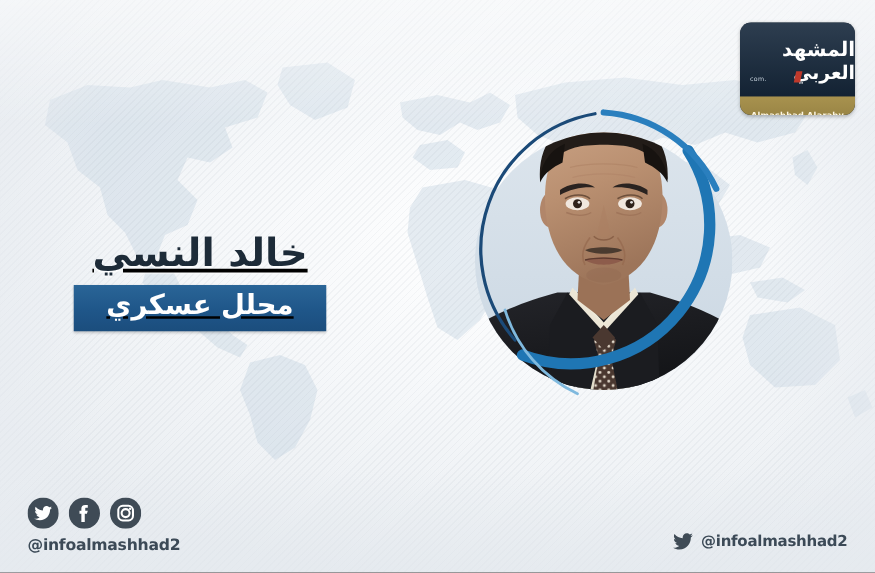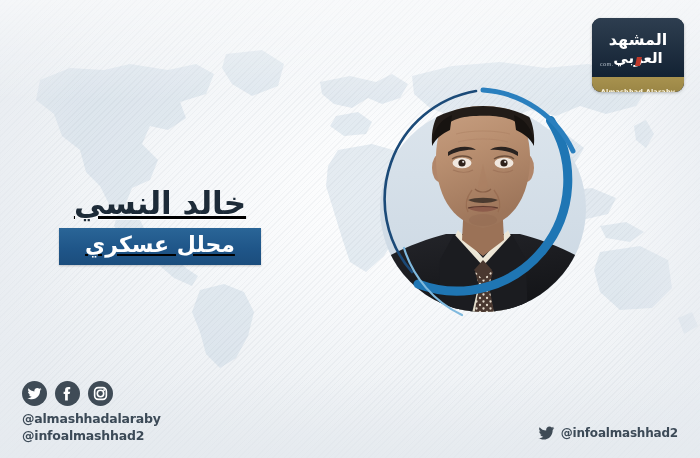--- a/index.html
+++ b/index.html
@@ -126,21 +126,21 @@
     background: #13202f;
   }
   .logo-main {
     position: relative;
     height: 57px;
     background:
       linear-gradient(to bottom, rgba(255,255,255,0.10), rgba(0,0,0,0.15)),
       #16283c;
     display: flex;
     flex-direction: column;
-    align-items: center;
+    align-items: flex-end;
     justify-content: center;
     padding-top: 2px;
   }
   .logo-ar1, .logo-ar2 {
     color: #ffffff;
     font-weight: bold;
     direction: rtl;
     line-height: 1;
     letter-spacing: 0.5px;
   }
@@ -408,21 +408,20 @@
                  L18.6,16.6z" fill="#ffffff"></path>
       </svg>
 
       <svg class="sicon" viewBox="0 0 32 32">
         <circle cx="16" cy="16" r="16" fill="#3f4b56"></circle>
         <rect x="8.5" y="8.5" width="15" height="15" rx="4.6" ry="4.6" fill="none" stroke="#ffffff" stroke-width="2.1"></rect>
         <circle cx="16" cy="16" r="4.1" fill="none" stroke="#ffffff" stroke-width="2.1"></circle>
         <circle cx="20.6" cy="11.5" r="1.25" fill="#ffffff"></circle>
       </svg>
     </div>
-    <div class="handle">@almashhadalaraby</div>
     <div class="handle">@infoalmashhad2</div>
   </div>
 
   <div class="social-right">
     <svg class="tw-small" viewBox="0 0 24 20">
       <path d="M23,2.4c-0.8,0.4-1.7,0.6-2.6,0.7c0.9-0.6,1.7-1.5,2-2.5c-0.9,0.5-1.9,0.9-2.9,1.1
                C18.6,0.8,17.4,0.2,16.1,0.2c-2.5,0-4.6,2.1-4.6,4.6c0,0.4,0,0.7,0.1,1.1C7.8,5.7,4.5,3.9,2.2,1.1
                C1.8,1.8,1.6,2.6,1.6,3.4c0,1.6,0.8,3,2,3.8C2.9,7.2,2.2,7,1.6,6.7c0,0,0,0,0,0.1c0,2.2,1.6,4.1,3.7,4.5
                c-0.4,0.1-0.8,0.2-1.2,0.2c-0.3,0-0.6,0-0.9-0.1c0.6,1.8,2.3,3.1,4.3,3.2c-1.6,1.2-3.6,2-5.7,2
                c-0.4,0-0.7,0-1.1-0.1c2,1.3,4.4,2.1,7,2.1c8.4,0,13-7,13-13c0-0.2,0-0.4,0-0.6C21.6,4.1,22.4,3.3,23,2.4z" fill="#3f4b56"></path>

